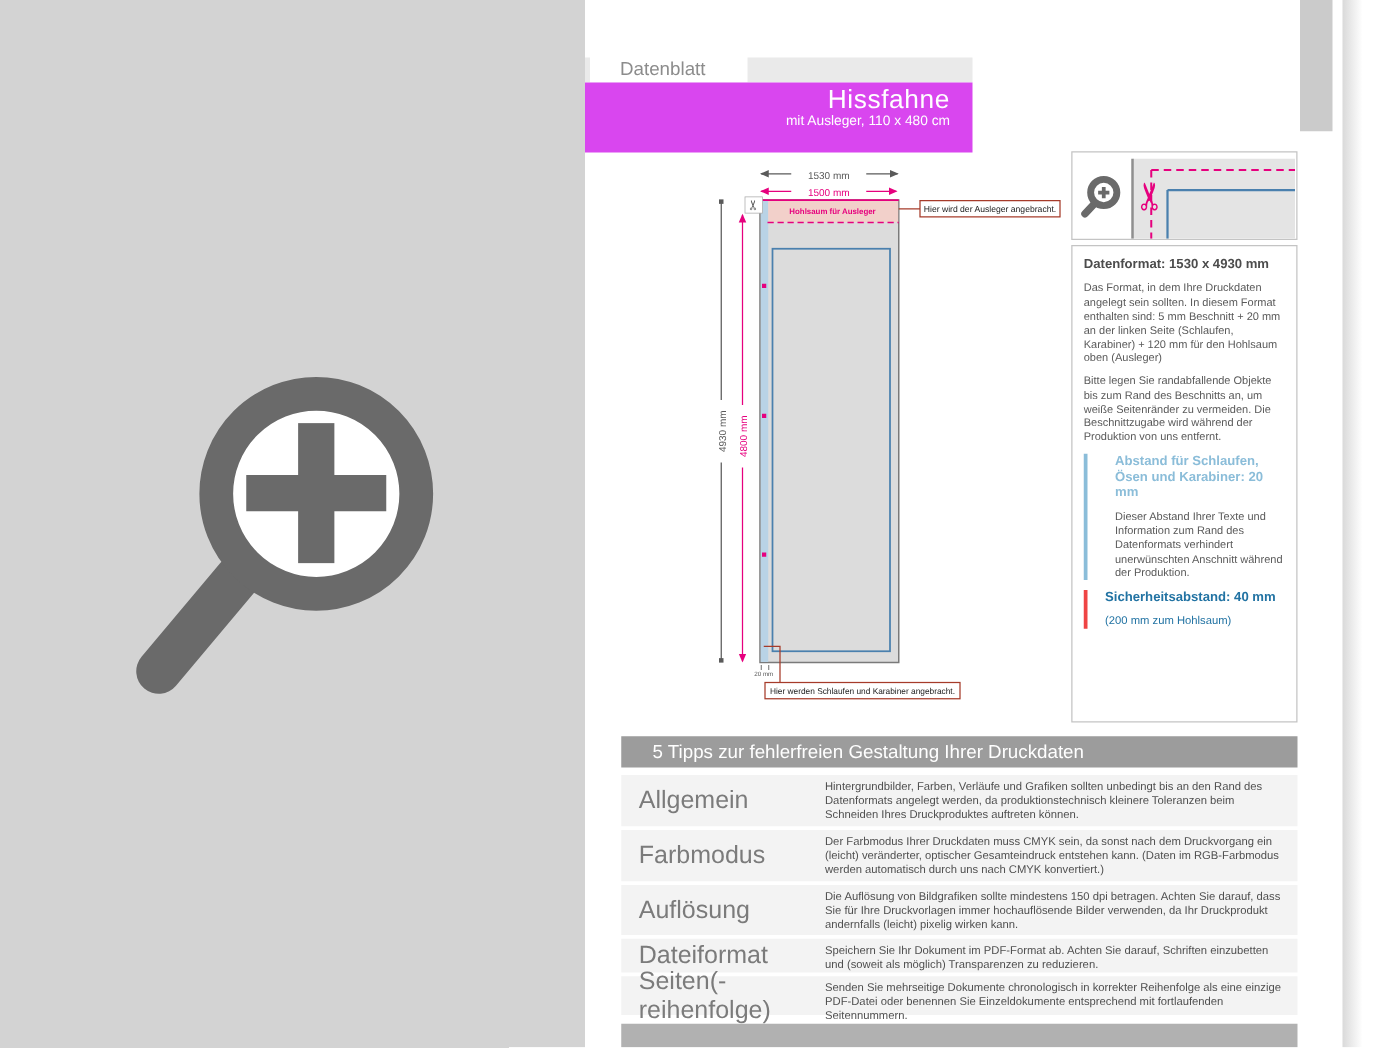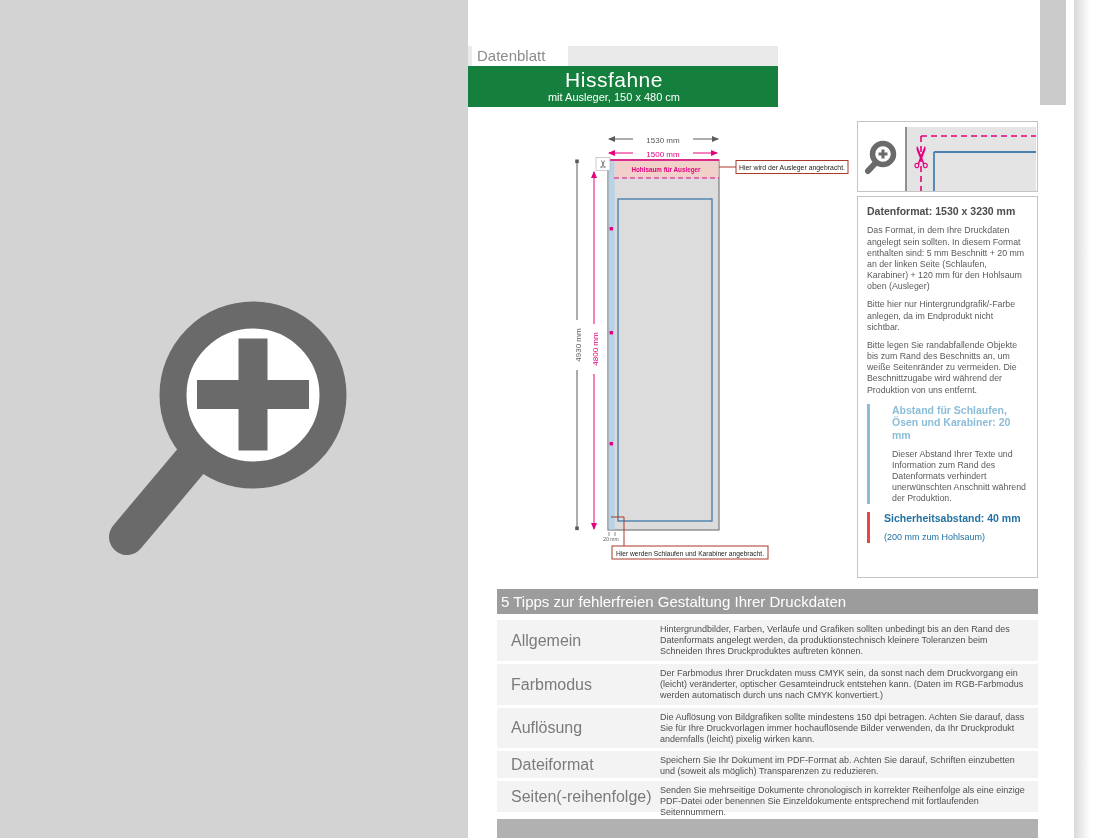--- a/index.html
+++ b/index.html
@@ -7,24 +7,24 @@
        font-family:"Liberation Sans",sans-serif;overflow:hidden}
   svg{font-family:"Liberation Sans",sans-serif}
 
   .left-bg{position:absolute;left:0;top:0;width:468px;height:838px;background:#d3d3d3}
   .big-zoom{position:absolute;left:95px;top:280px}
   .tr-block{position:absolute;left:1040px;top:0;width:26px;height:105px;background:#cbcbcb}
   .right-shadow{position:absolute;left:1074px;top:0;width:16px;height:838px;
        background:linear-gradient(to right,rgba(120,120,120,.28),rgba(120,120,120,0))}
 
   .tab-strip{position:absolute;left:468px;top:46px;width:310px;height:20px;background:#eaeaea}
-  .tab{position:absolute;left:472px;top:45px;width:96px;height:21px;background:#fff;
-       color:#8c8c8c;font-size:15px;line-height:21px;padding-left:5px;box-sizing:border-box}
-  .header-bar{position:absolute;left:468px;top:66px;width:310px;height:41px;background:#15803d;
-       color:#fff;text-align:center;padding-right:18px;box-sizing:border-box}
+  .tab{position:absolute;left:472px;top:45px;width:126px;height:21px;background:#fff;
+       color:#8c8c8c;font-size:15px;line-height:21px;padding-left:24px;box-sizing:border-box}
+  .header-bar{position:absolute;left:468px;top:66px;width:310px;height:56px;background:#d946ef;
+       color:#fff;text-align:right;padding-right:18px;box-sizing:border-box}
   .header-title{font-size:21px;line-height:23px;margin-top:2px;letter-spacing:.5px}
   .header-sub{font-size:11px;line-height:12px}
 
   .diagram-svg{position:absolute;left:540px;top:118px}
 
   .zoom-box{position:absolute;left:857px;top:121px;width:181px;height:71px;background:#fff;
        border:1px solid #c4c4c4;box-sizing:border-box}
   .zoom-box svg{position:absolute;left:0;top:0}
 
   .info-panel{position:absolute;left:857px;top:196px;width:181px;height:382px;background:#fff;
@@ -35,29 +35,29 @@
   .h-dark{font-size:10.5px;font-weight:bold;color:#4c4c4c;margin:0 0 2px}
   .sec-end{border-left:2px dashed #e6007e;padding-left:6px}
   .h-mag{color:#e6007e;font-size:10.5px;font-weight:bold;margin:0 0 2px}
   .sec-ab{border-left:3px solid #8bbdd9;padding-left:22px}
   .h-lblue{color:#8bbdd9;font-size:10.5px;font-weight:bold;margin:0 0 2px;line-height:1.2}
   .sec-si{border-left:3px solid #ef4444;padding-left:14px}
   .h-dblue{color:#2273a3;font-size:10.5px;font-weight:bold;margin:0;line-height:1.2}
   .h-dblue-sub{color:#2273a3;font-size:9px;margin:0 0 2px}
 
   .tips-bar{position:absolute;left:497px;top:589px;width:541px;height:25px;background:#9c9c9c;
-       color:#fff;font-size:15px;line-height:25px;padding-left:4px;box-sizing:border-box}
+       color:#fff;font-size:15px;line-height:25px;padding-left:25px;box-sizing:border-box}
   .tips-rows{position:absolute;left:497px;top:620px;width:541px}
   .tip-row{display:flex;background:#f3f3f3;margin-bottom:3px}
   .tip-row:nth-child(1){height:41px}
   .tip-row:nth-child(2){height:41px}
   .tip-row:nth-child(3){height:40px}
   .tip-row:nth-child(4){height:27px}
   .tip-row:nth-child(5){height:31px}
-  .tip-label{width:163px;flex:none;color:#7b7b7b;font-size:16px;display:flex;align-items:center;
+  .tip-label{width:163px;flex:none;color:#7b7b7b;font-size:20px;display:flex;align-items:center;
        padding-left:14px;box-sizing:border-box}
   .tip-text{flex:1;color:#4f4f4f;font-size:9px;line-height:1.22;padding:4px 12px 4px 0;
        display:flex;align-items:flex-start}
   .footer-bar{position:absolute;left:497px;top:819px;width:541px;height:19px;background:#b1b1b1}
 </style>
 </head>
 <body>
 
 <div id="app">
 
@@ -72,21 +72,21 @@
 
   <div class="tr-block"></div>
   <div class="right-shadow"></div>
 
   <div class="tab-strip"></div>
   <div class="tab">
     <span>Datenblatt</span>
   </div>
   <div class="header-bar">
     <div class="header-title">Hissfahne</div>
-    <div class="header-sub">mit Ausleger, 150 x 480 cm</div>
+    <div class="header-sub">mit Ausleger, 110 x 480 cm</div>
   </div>
 
   <svg class="diagram-svg" width="320" height="462" viewBox="540 118 320 462">
     <defs>
       <marker id="ar-g" markerWidth="8" markerHeight="8" refX="6" refY="4" orient="auto-start-reverse">
         <path d="M0,1 L7,4 L0,7 z" fill="#5a5a5a"></path>
       </marker>
       <marker id="ar-m" markerWidth="8" markerHeight="8" refX="6" refY="4" orient="auto-start-reverse">
         <path d="M0,1 L7,4 L0,7 z" fill="#e6007e"></path>
       </marker>
@@ -149,23 +149,22 @@
       <text transform="translate(921 157) rotate(-90)" text-anchor="middle" dominant-baseline="central" font-size="30" fill="#e6007e">✂</text>
       <line x1="875.5" y1="163" x2="868" y2="171" stroke="#6a6a6a" stroke-width="6" stroke-linecap="round"></line>
       <circle cx="883" cy="154" r="10.5" fill="#ffffff" stroke="#6a6a6a" stroke-width="5.5"></circle>
       <line x1="883" y1="149.5" x2="883" y2="158.5" stroke="#6a6a6a" stroke-width="3"></line>
       <line x1="878.5" y1="154" x2="887.5" y2="154" stroke="#6a6a6a" stroke-width="3"></line>
     </svg>
   </div>
 
   <div class="info-panel">
     <div class="sec">
-      <p class="h-dark">Datenformat: 1530 x 3230 mm</p>
+      <p class="h-dark">Datenformat: 1530 x 4930 mm</p>
       <p>Das Format, in dem Ihre Druckdaten angelegt sein sollten. In diesem Format enthalten sind: 5 mm Beschnitt + 20 mm an der linken Seite (Schlaufen, Karabiner) + 120 mm für den Hohlsaum oben (Ausleger)</p>
-      <p>Bitte hier nur Hintergrundgrafik/-Farbe anlegen, da im Endprodukt nicht sichtbar.</p>
       <p>Bitte legen Sie randabfallende Objekte bis zum Rand des Beschnitts an, um weiße Seitenränder zu vermeiden. Die Beschnittzugabe wird während der Produktion von uns entfernt.</p>
     </div>
     <div class="sec sec-ab">
       <p class="h-lblue">Abstand für Schlaufen, Ösen und Karabiner: 20 mm</p>
       <p>Dieser Abstand Ihrer Texte und Information zum Rand des Datenformats verhindert unerwünschten Anschnitt während der Produktion.</p>
     </div>
     <div class="sec sec-si">
       <p class="h-dblue">Sicherheitsabstand: 40 mm</p>
       <p class="h-dblue-sub">(200 mm zum Hohlsaum)</p>
 

